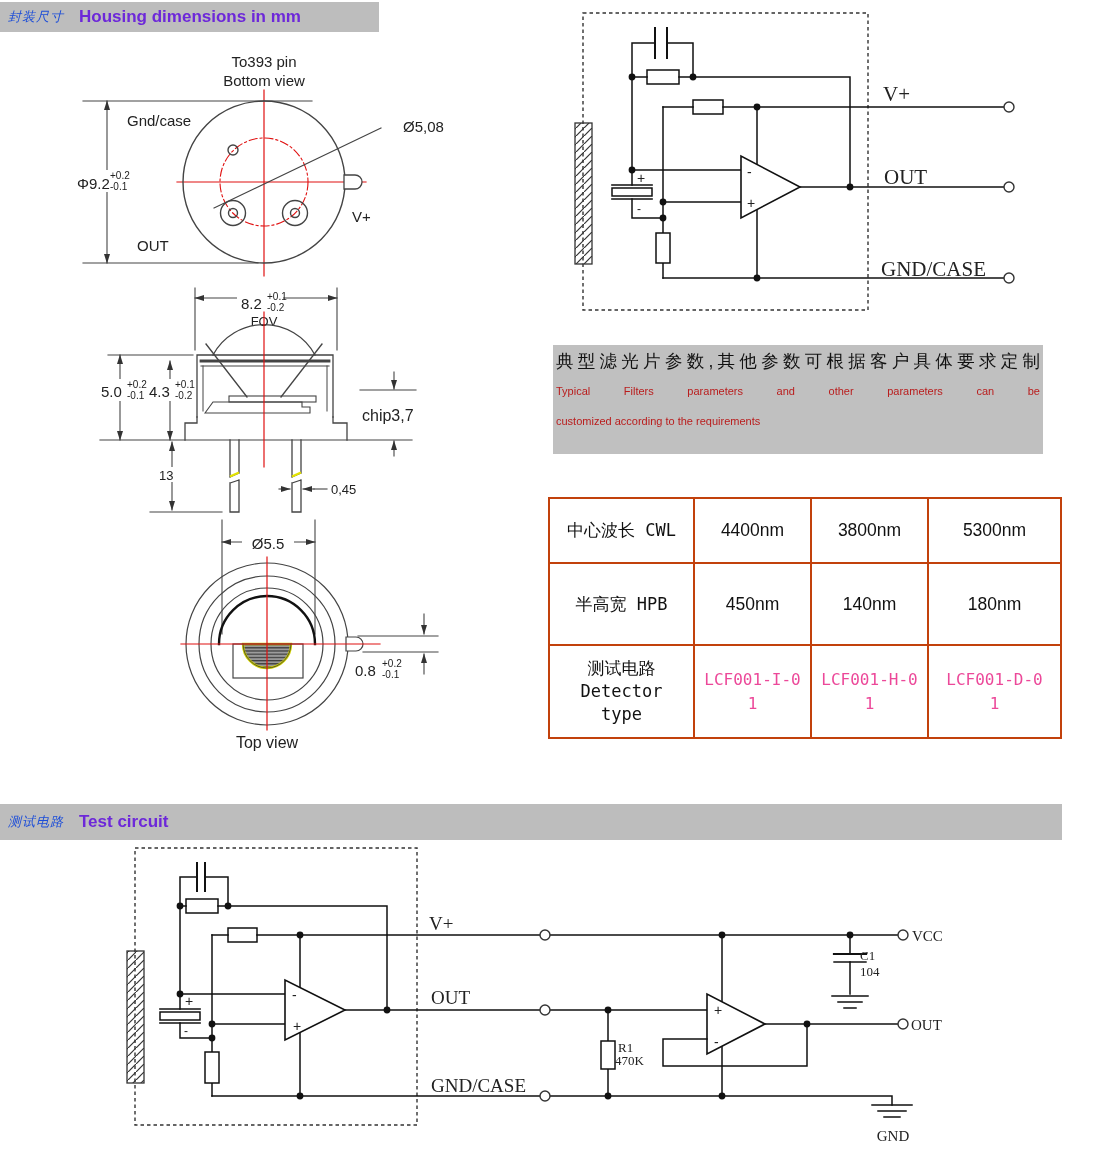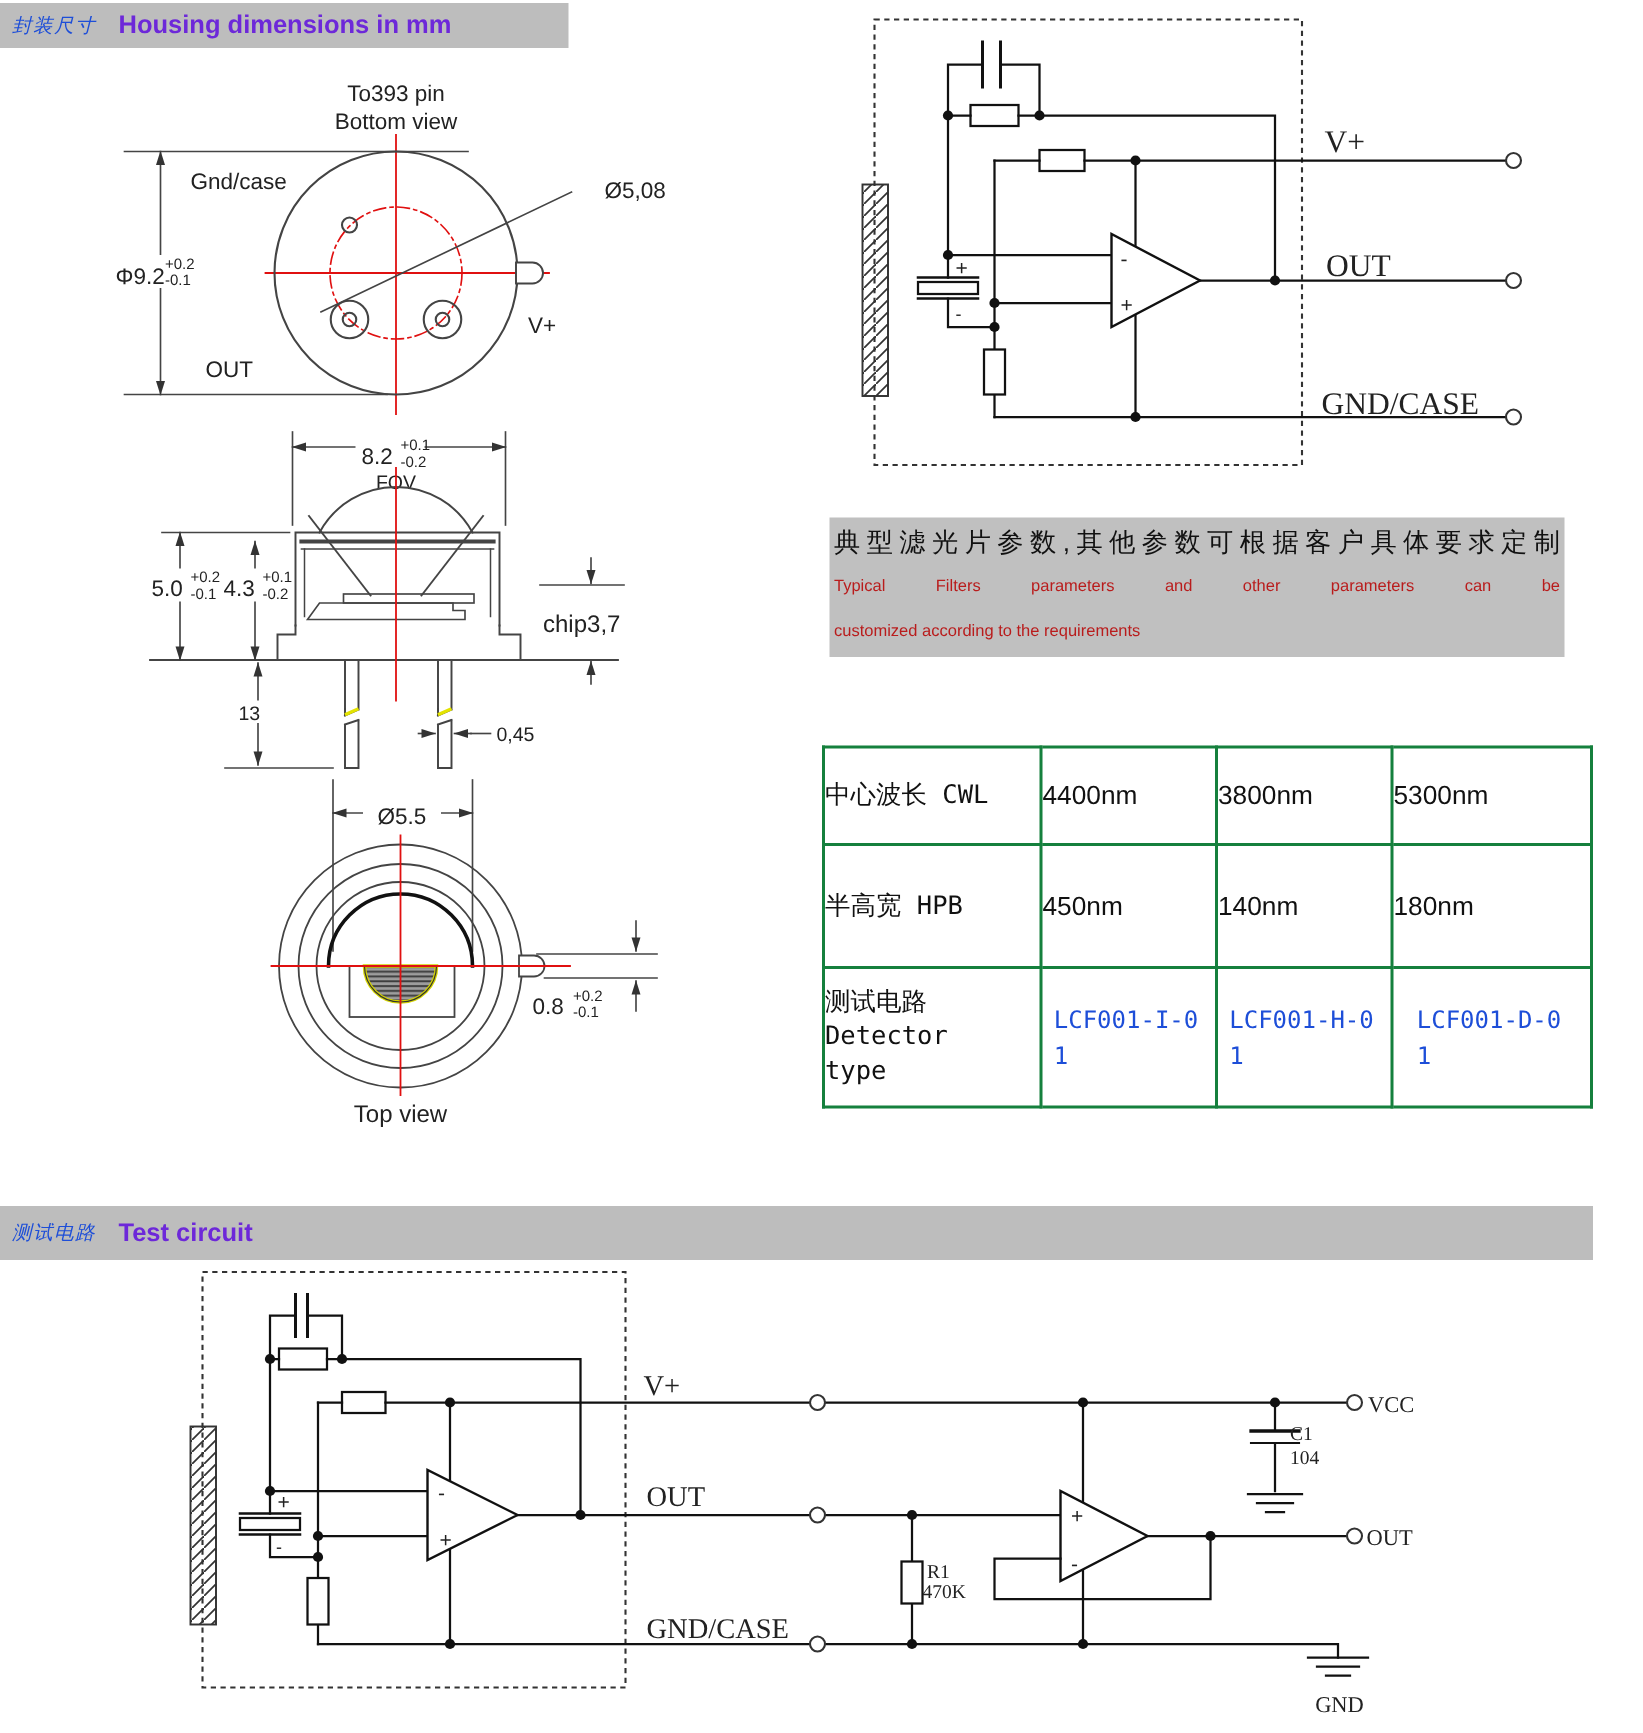--- a/index.html
+++ b/index.html
@@ -7,31 +7,31 @@
         font-family:"Liberation Sans",sans-serif;color:#222;}
   .sec-hdr{position:absolute;display:flex;align-items:center;gap:15px;background:#bdbdbd;padding-left:8px;box-sizing:border-box;}
   .sec-hdr .zh{font-size:13px;color:#1d4ed8;letter-spacing:1px;font-style:italic;}
   .sec-hdr .en{font-size:17px;font-weight:bold;color:#6d28d9;}
   .hdr1{left:0;top:2px;width:379px;height:30px;}
   .hdr2{left:0;top:804px;width:1062px;height:36px;}
   svg{position:absolute;}
   #svg-housing{left:0;top:30px;}
   #svg-circuit1{left:545px;top:0;}
   #svg-circuit2{left:0;top:845px;}
-  .note{position:absolute;left:553px;top:345px;width:490px;height:93px;background:#c0c0c0;
+  .note{position:absolute;left:553px;top:345px;width:490px;height:109px;background:#c0c0c0;
         box-sizing:border-box;padding:1px 3px;}
   .note .zh{font-size:17.5px;line-height:30px;color:#111;text-align:justify;text-align-last:justify;}
   .note .en{font-size:11px;line-height:30px;color:#b91c1c;}
   .note .jl{text-align:justify;text-align-last:justify;}
   table.ftable{position:absolute;left:548px;top:497px;border-collapse:collapse;table-layout:fixed;}
-  table.ftable td{border:2px solid #15803d;vertical-align:middle;padding:0;}
+  table.ftable td{border:2px solid #c2410c;text-align:center;vertical-align:middle;padding:0;}
   td.lbl{font-family:"DejaVu Sans Mono","Liberation Sans",monospace;font-size:17px;color:#111;line-height:23px;}
   .val{font-size:17.5px;color:#111;font-family:"Liberation Sans",sans-serif;}
   .val-mono{font-family:"DejaVu Sans Mono",monospace;font-size:16px;line-height:24px;
-            width:100px;margin:0 auto;word-break:break-all;color:#1d4ed8;}
+            width:100px;margin:0 auto;word-break:break-all;color:#ec4899;}
   
   text{fill:#222;}
   .t15{font:15px "Liberation Sans",sans-serif;}
   .t13{font:13px "Liberation Sans",sans-serif;}
   .t16{font:16px "Liberation Sans",sans-serif;}
   .tol{font:10px "Liberation Sans",sans-serif;}
   .ser20{font:21px "Liberation Serif",serif;}
   .ser19{font:19px "Liberation Serif",serif;}
   .ser15{font:15px "Liberation Serif",serif;}
   .ser13{font:13px "Liberation Serif",serif;}

